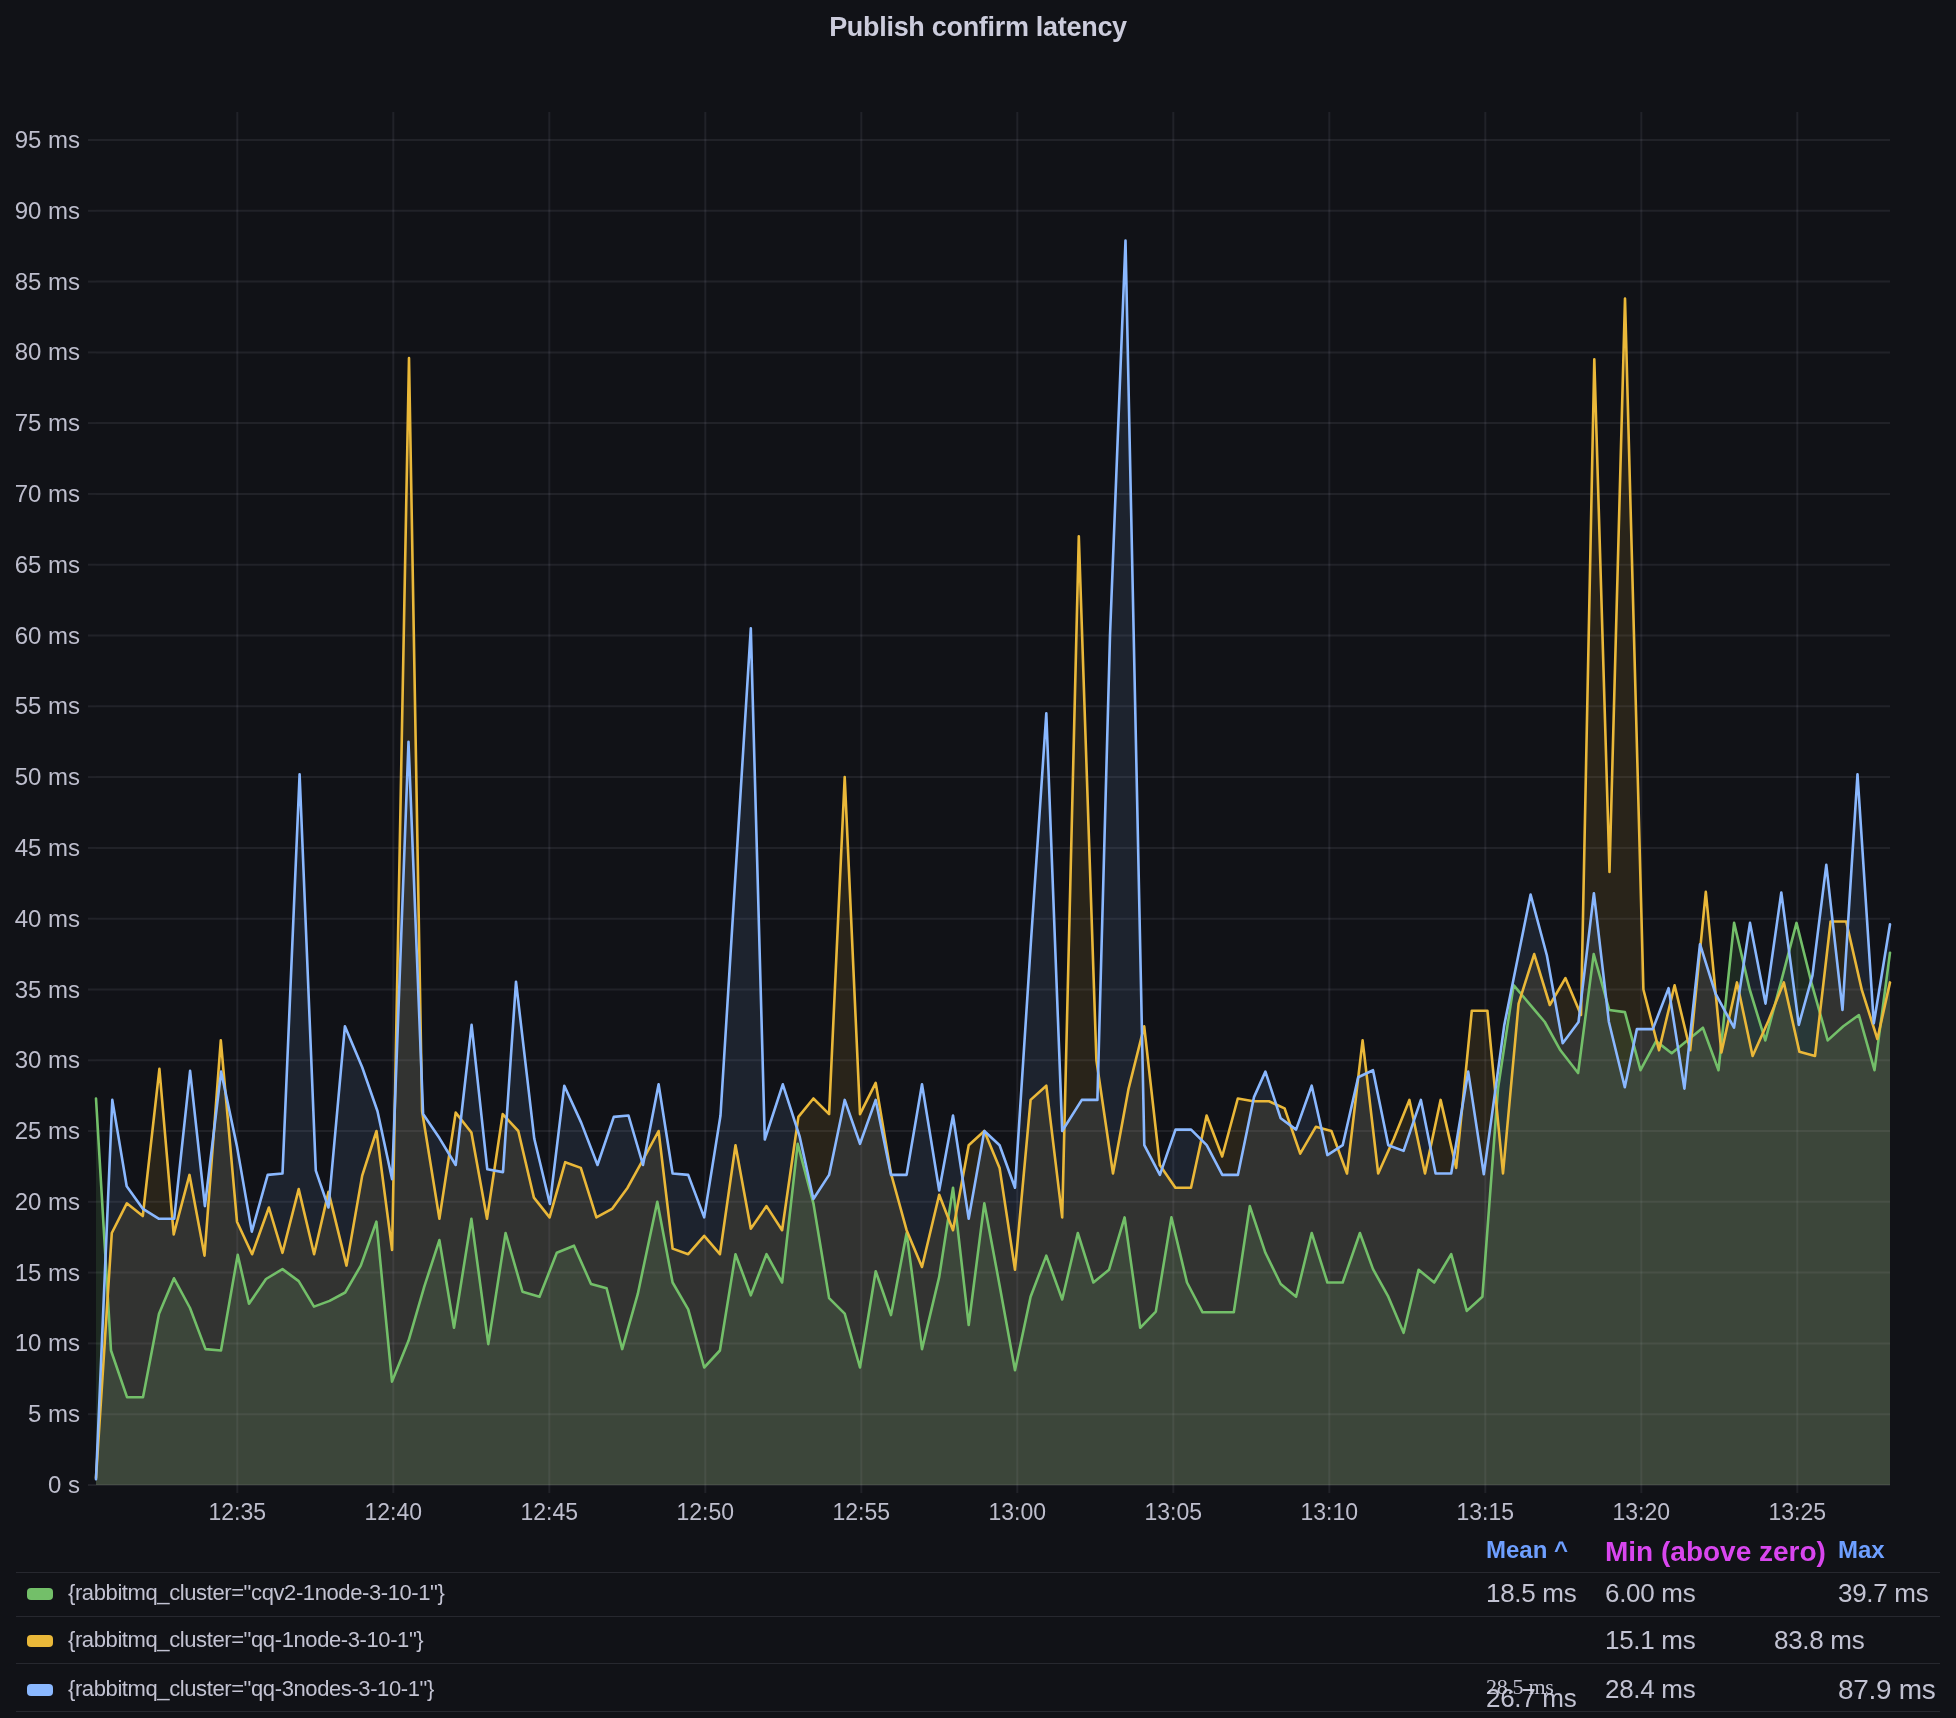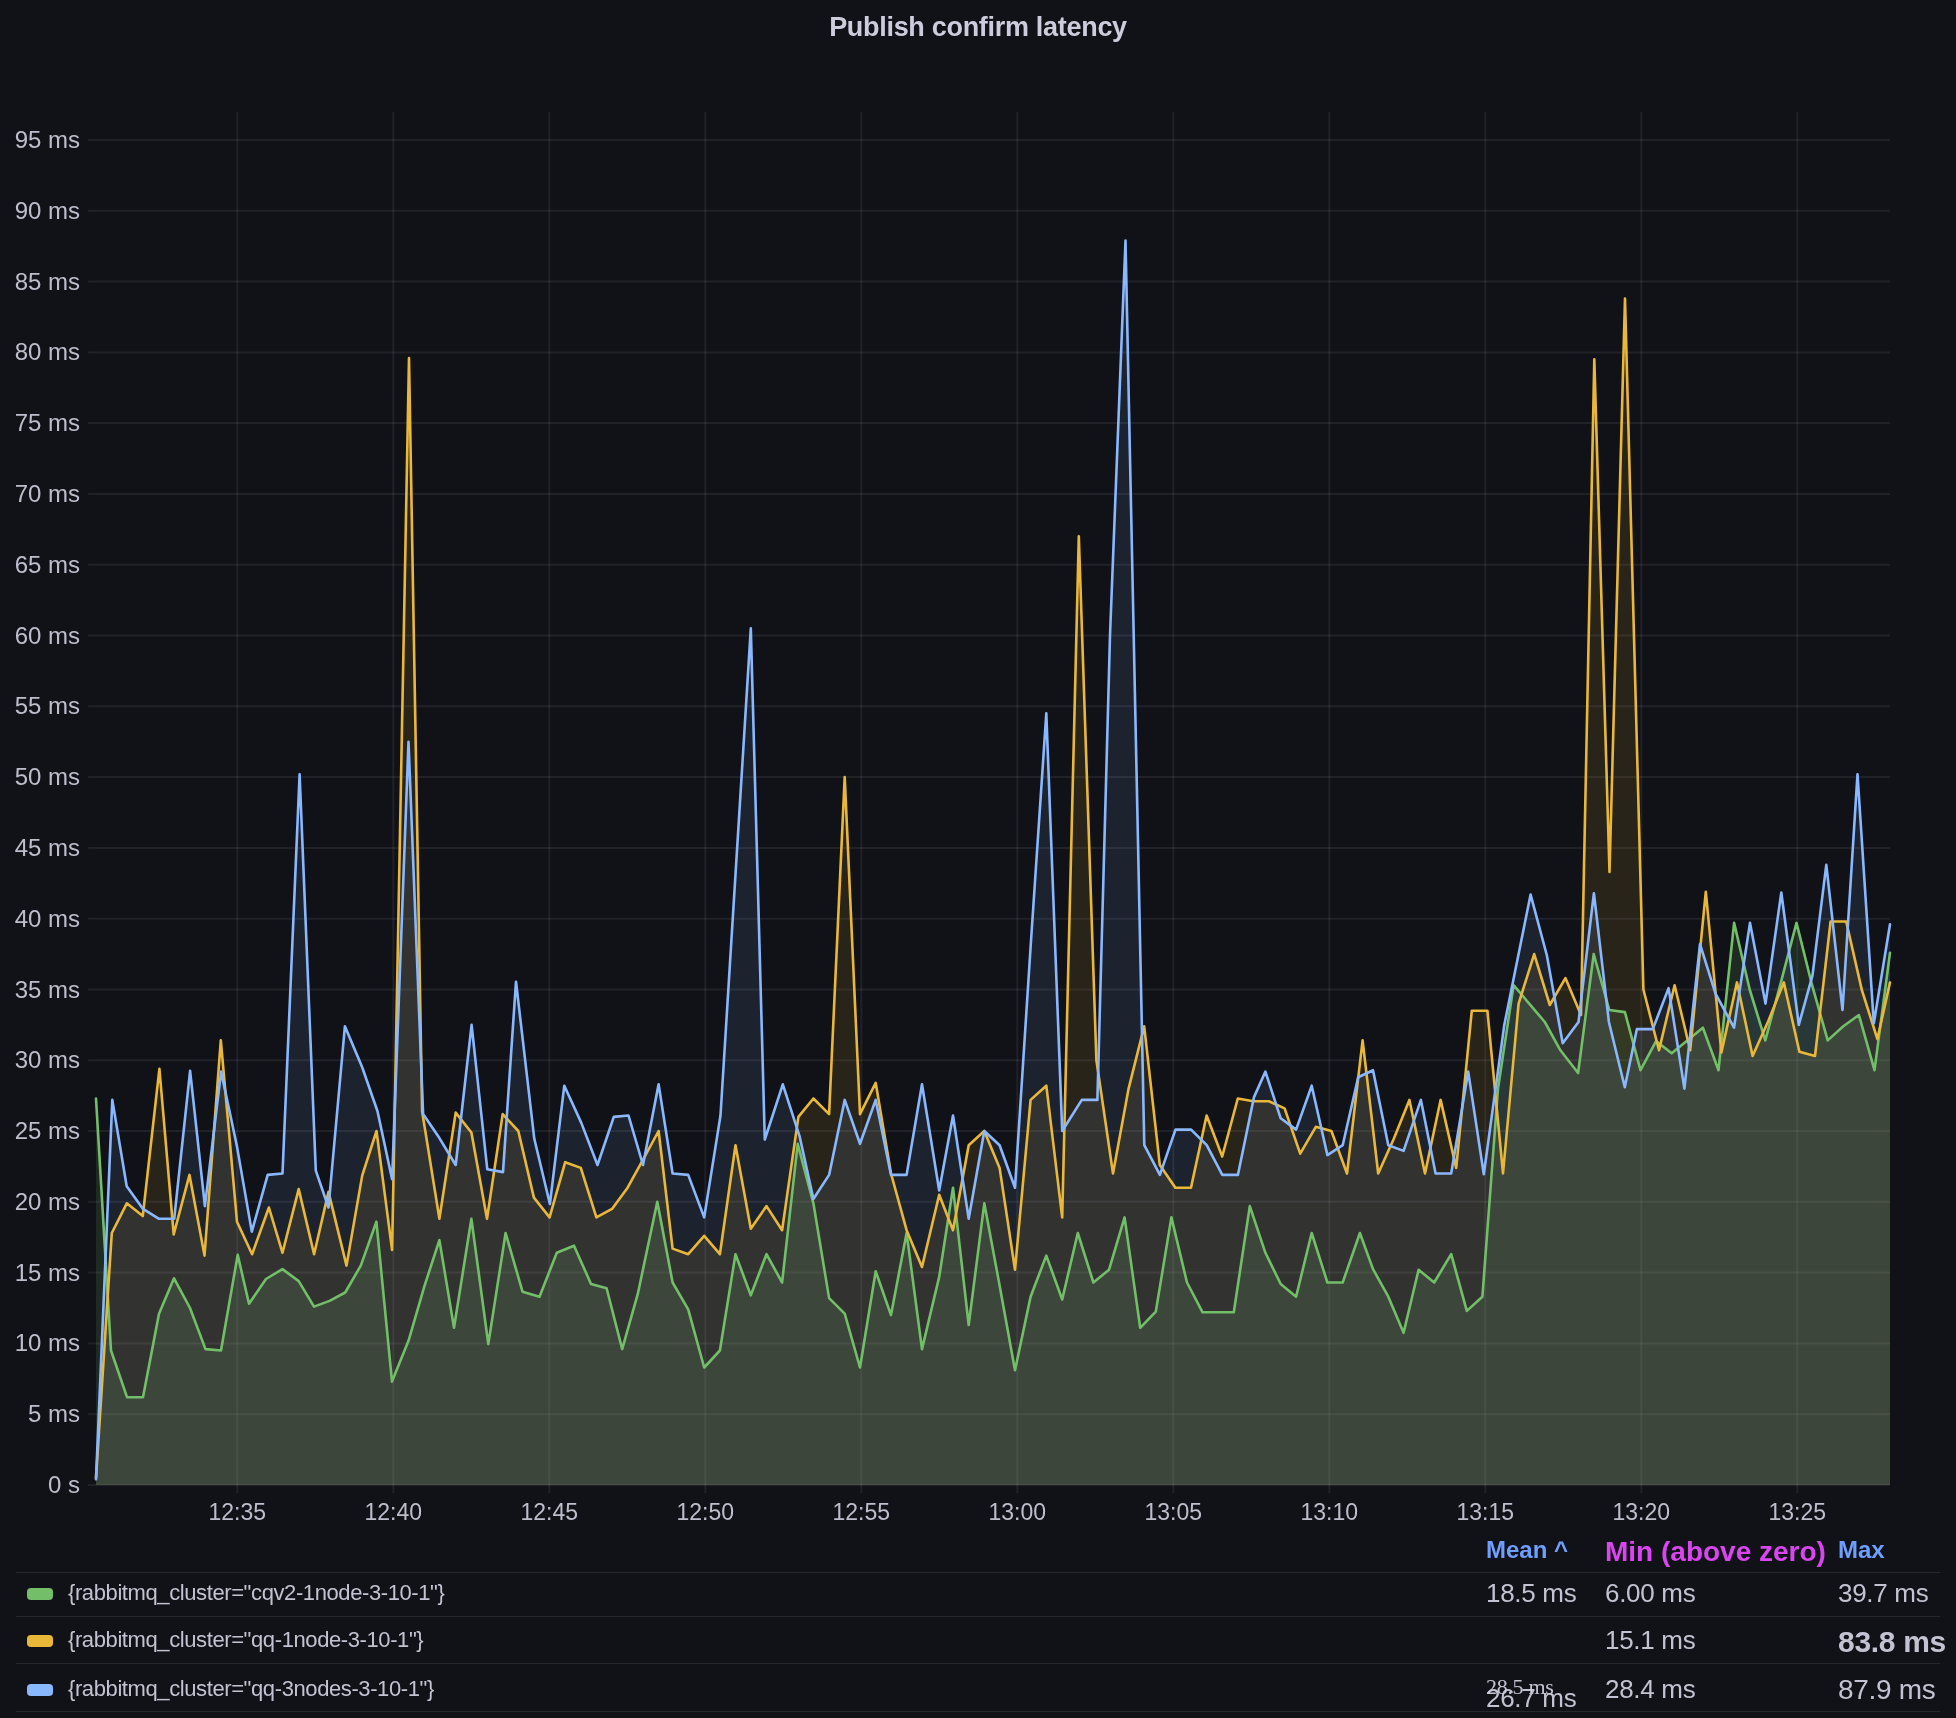--- a/index.html
+++ b/index.html
@@ -123,19 +123,19 @@
 <div style="position:absolute;left:16px;top:1711px;width:1924px;height:1px;background:rgba(204,204,220,0.12);"></div>
 <div style="position:absolute;left:27px;top:1588px;width:26px;height:12px;border-radius:4px;background:#73BF69;"></div>
 <div style="position:absolute;left:68px;top:1580px;color:rgba(204,204,220,0.95);font-size:22px;letter-spacing:-0.4px;">{rabbitmq_cluster="cqv2-1node-3-10-1"}</div>
 <div style="position:absolute;left:1486px;top:1578px;color:rgba(204,204,220,0.95);font-size:26px;letter-spacing:-0.3px;">18.5 ms</div>
 <div style="position:absolute;left:1605px;top:1578px;color:rgba(204,204,220,0.95);font-size:26px;letter-spacing:-0.3px;">6.00 ms</div>
 <div style="position:absolute;left:1838px;top:1578px;color:rgba(204,204,220,0.95);font-size:26px;letter-spacing:-0.3px;">39.7 ms</div>
 <div style="position:absolute;left:27px;top:1635px;width:26px;height:12px;border-radius:4px;background:#EAB839;"></div>
 <div style="position:absolute;left:68px;top:1627px;color:rgba(204,204,220,0.95);font-size:22px;letter-spacing:-0.4px;">{rabbitmq_cluster="qq-1node-3-10-1"}</div>
 <div style="position:absolute;left:1486px;top:1683px;color:rgba(204,204,220,0.95);font-size:26px;letter-spacing:-0.3px;">26.7 ms</div>
 <div style="position:absolute;left:1605px;top:1625px;color:rgba(204,204,220,0.95);font-size:26px;letter-spacing:-0.3px;">15.1 ms</div>
-<div style="position:absolute;left:1838px;top:1625px;color:rgba(204,204,220,0.95);font-size:30px;letter-spacing:-0.3px;font-weight:bold;">83.8 ms</div>
+<div style="position:absolute;left:1774px;top:1625px;color:rgba(204,204,220,0.95);font-size:26px;letter-spacing:-0.3px;">83.8 ms</div>
 <div style="position:absolute;left:27px;top:1684px;width:26px;height:12px;border-radius:4px;background:#8AB8FF;"></div>
 <div style="position:absolute;left:68px;top:1676px;color:rgba(204,204,220,0.95);font-size:22px;letter-spacing:-0.4px;">{rabbitmq_cluster="qq-3nodes-3-10-1"}</div>
 <div style="position:absolute;left:1486px;top:1674px;color:rgba(204,204,220,0.95);font-size:22px;letter-spacing:-0.3px;font-family:Liberation Serif, serif;">28.5 ms</div>
 <div style="position:absolute;left:1605px;top:1674px;color:rgba(204,204,220,0.95);font-size:26px;letter-spacing:-0.3px;">28.4 ms</div>
 <div style="position:absolute;left:1838px;top:1674px;color:rgba(204,204,220,0.95);font-size:28px;letter-spacing:-0.3px;">87.9 ms</div>
 </div>
 
 </body></html>

